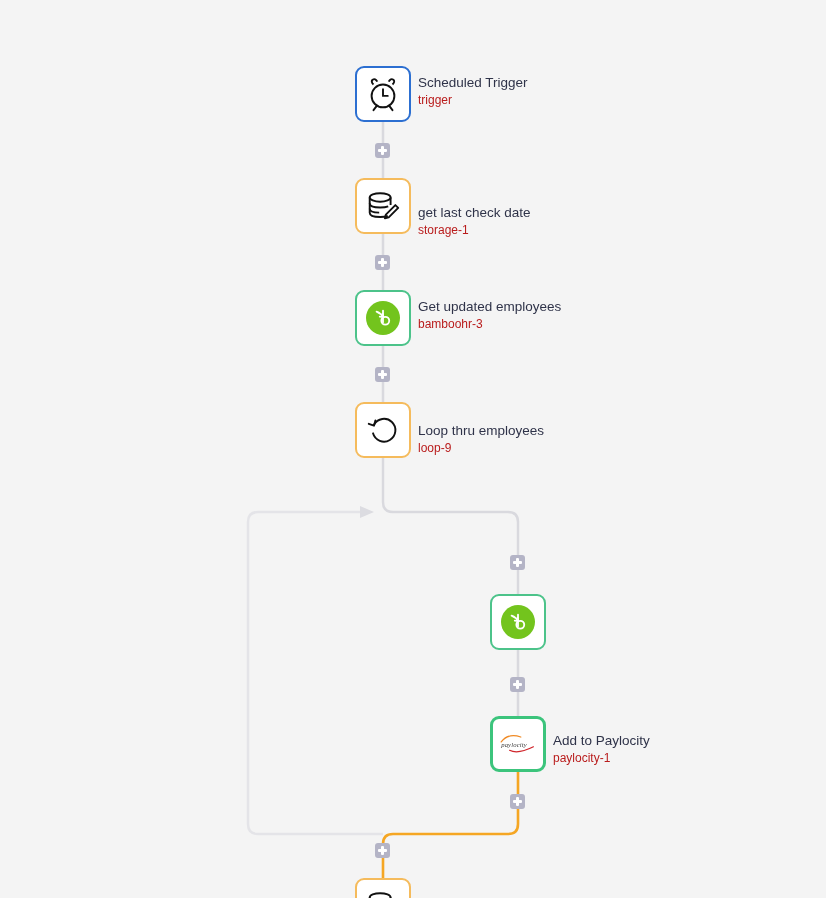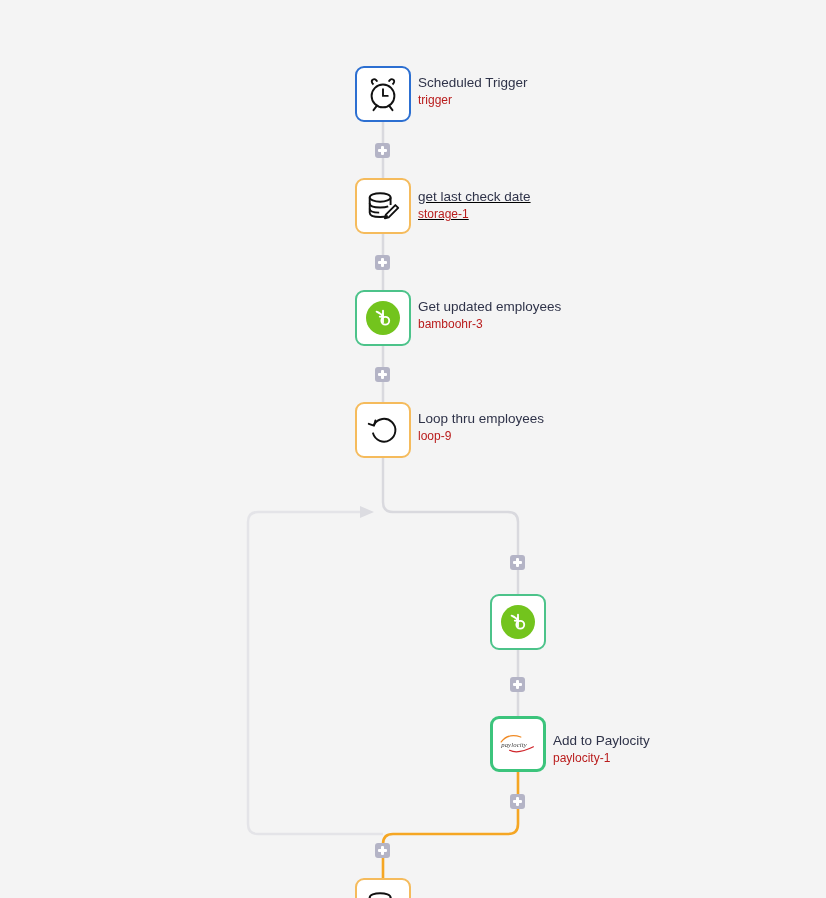--- a/index.html
+++ b/index.html
@@ -141,21 +141,21 @@
   <div class="node b-orange" style="left:355px; top:134px;">
     <svg class="node-icon" viewBox="0 0 40 40" fill="none" stroke="#111111" stroke-width="2">
       <ellipse cx="17" cy="11" rx="11" ry="4.5"></ellipse>
       <path d="M6 11 L6 27 Q6 31.5 17 31.5 Q22 31.5 25 30.5"></path>
       <path d="M28 11 L28 19"></path>
       <path d="M6 17 Q6 21.5 17 21.5 Q22.5 21.5 25.5 20.3"></path>
       <path d="M6 23 Q6 27 16 27"></path>
       <path d="M33 19 L36 22 L26 32 L22 33 L23 29 Z" stroke-linejoin="round"></path>
     </svg>
   </div>
-  <div class="label" style="left:418px; top:144px;text-decoration:underline;">
+  <div class="label" style="left:418px; top:160px;">
     <span class="title">get last check date</span>
     <span class="sub">storage-1</span>
   </div>
 
   <div class="node b-green" style="left:355px; top:246px;">
     <span class="bamboo">
       <svg width="22" height="22" viewBox="0 0 24 24" fill="none">
         <path d="M5 5 Q10 7 12 11" stroke="#ffffff" stroke-width="2" stroke-linecap="round"></path>
         <path d="M12 11 L8.5 10.5 M12 11 L11.5 7.5" stroke="#ffffff" stroke-width="2" stroke-linecap="round"></path>
         <path d="M12 4 L12 16.5" stroke="#ffffff" stroke-width="2" stroke-linecap="round"></path>
@@ -167,21 +167,21 @@
     <span class="title">Get updated employees</span>
     <span class="sub">bamboohr-3</span>
   </div>
 
   <div class="node b-orange" style="left:355px; top:358px;">
     <svg class="node-icon" viewBox="0 0 40 40" fill="none" stroke="#111111" stroke-width="2">
       <path d="M10.5 14.5 A12 12 0 1 1 9.5 23.5" stroke-linecap="round"></path>
       <path d="M5 13.5 L10.5 15.5 L12 10" stroke-linecap="round" stroke-linejoin="round"></path>
     </svg>
   </div>
-  <div class="label" style="left:418px; top:366px;">
+  <div class="label" style="left:418px; top:378px;">
     <span class="title">Loop thru employees</span>
     <span class="sub">loop-9</span>
   </div>
 
   <div class="node b-green" style="left:490px; top:550px;">
     <span class="bamboo">
       <svg width="22" height="22" viewBox="0 0 24 24" fill="none">
         <path d="M5 5 Q10 7 12 11" stroke="#ffffff" stroke-width="2" stroke-linecap="round"></path>
         <path d="M12 11 L8.5 10.5 M12 11 L11.5 7.5" stroke="#ffffff" stroke-width="2" stroke-linecap="round"></path>
         <path d="M12 4 L12 16.5" stroke="#ffffff" stroke-width="2" stroke-linecap="round"></path>

